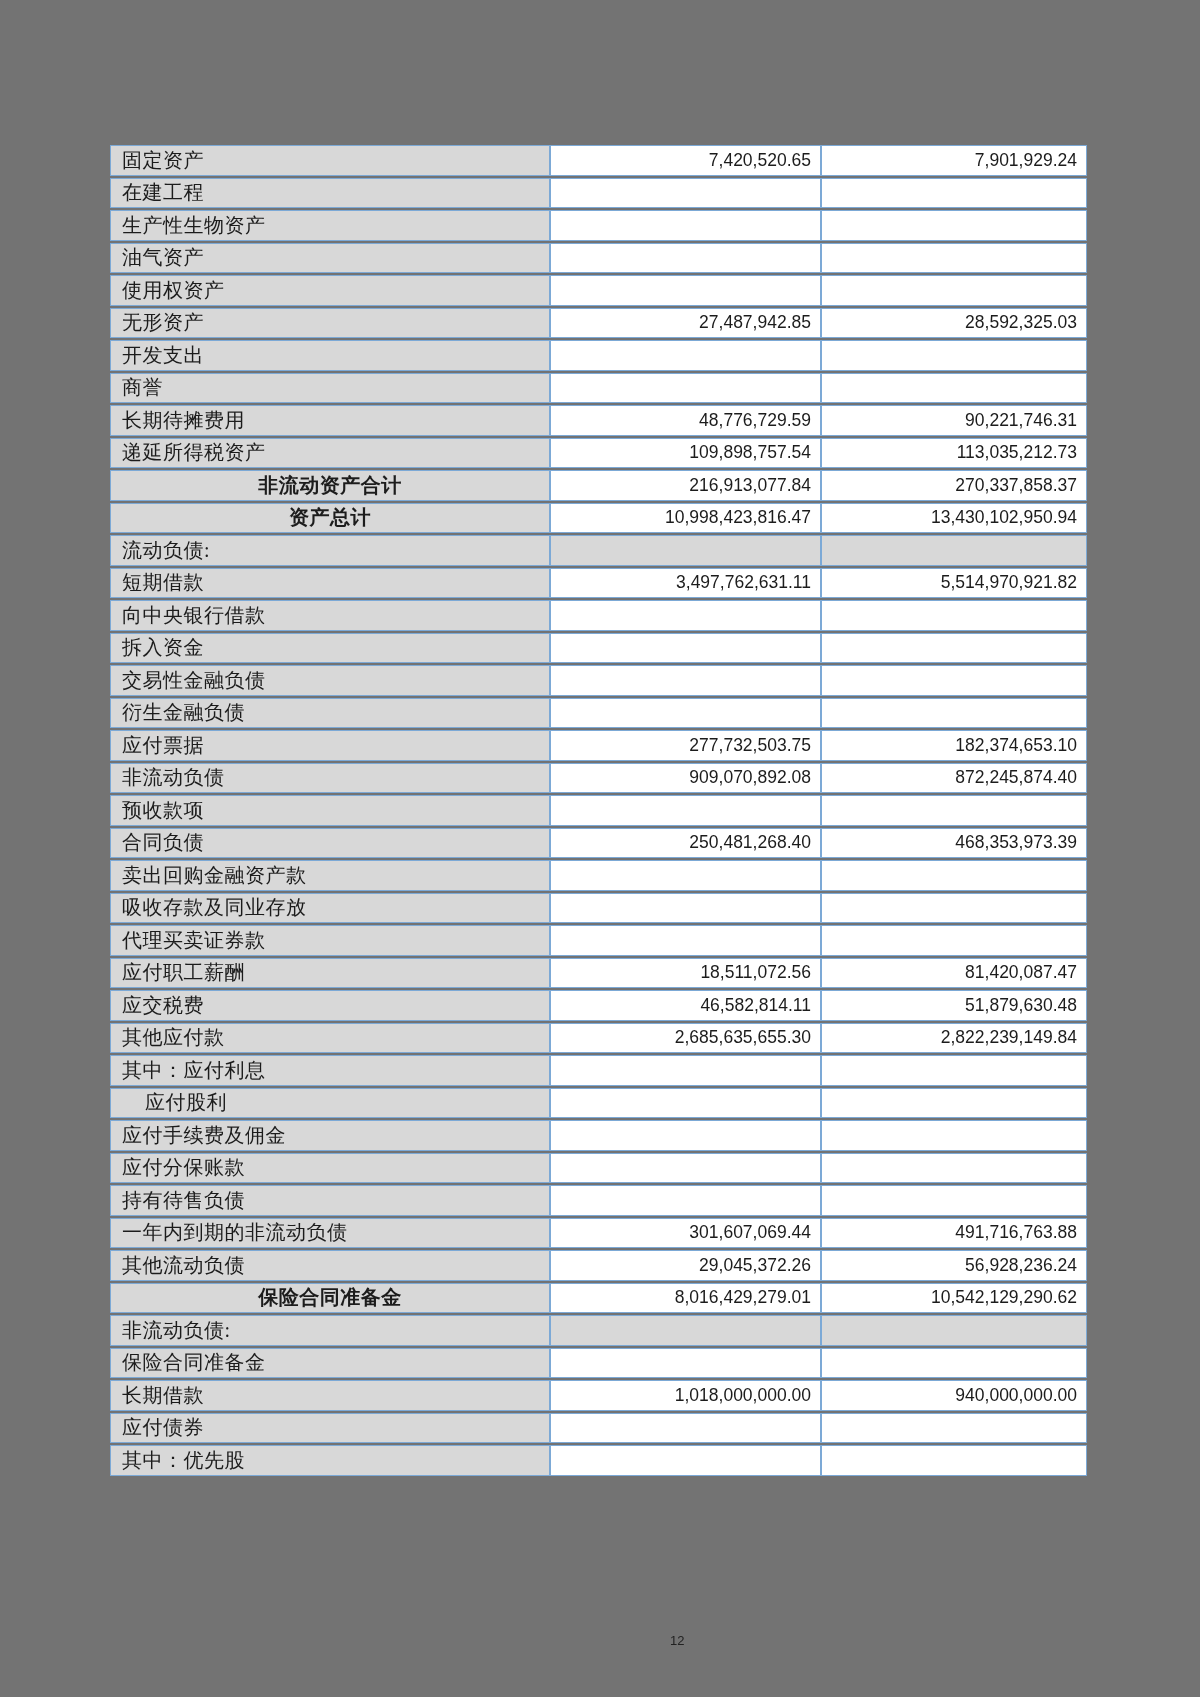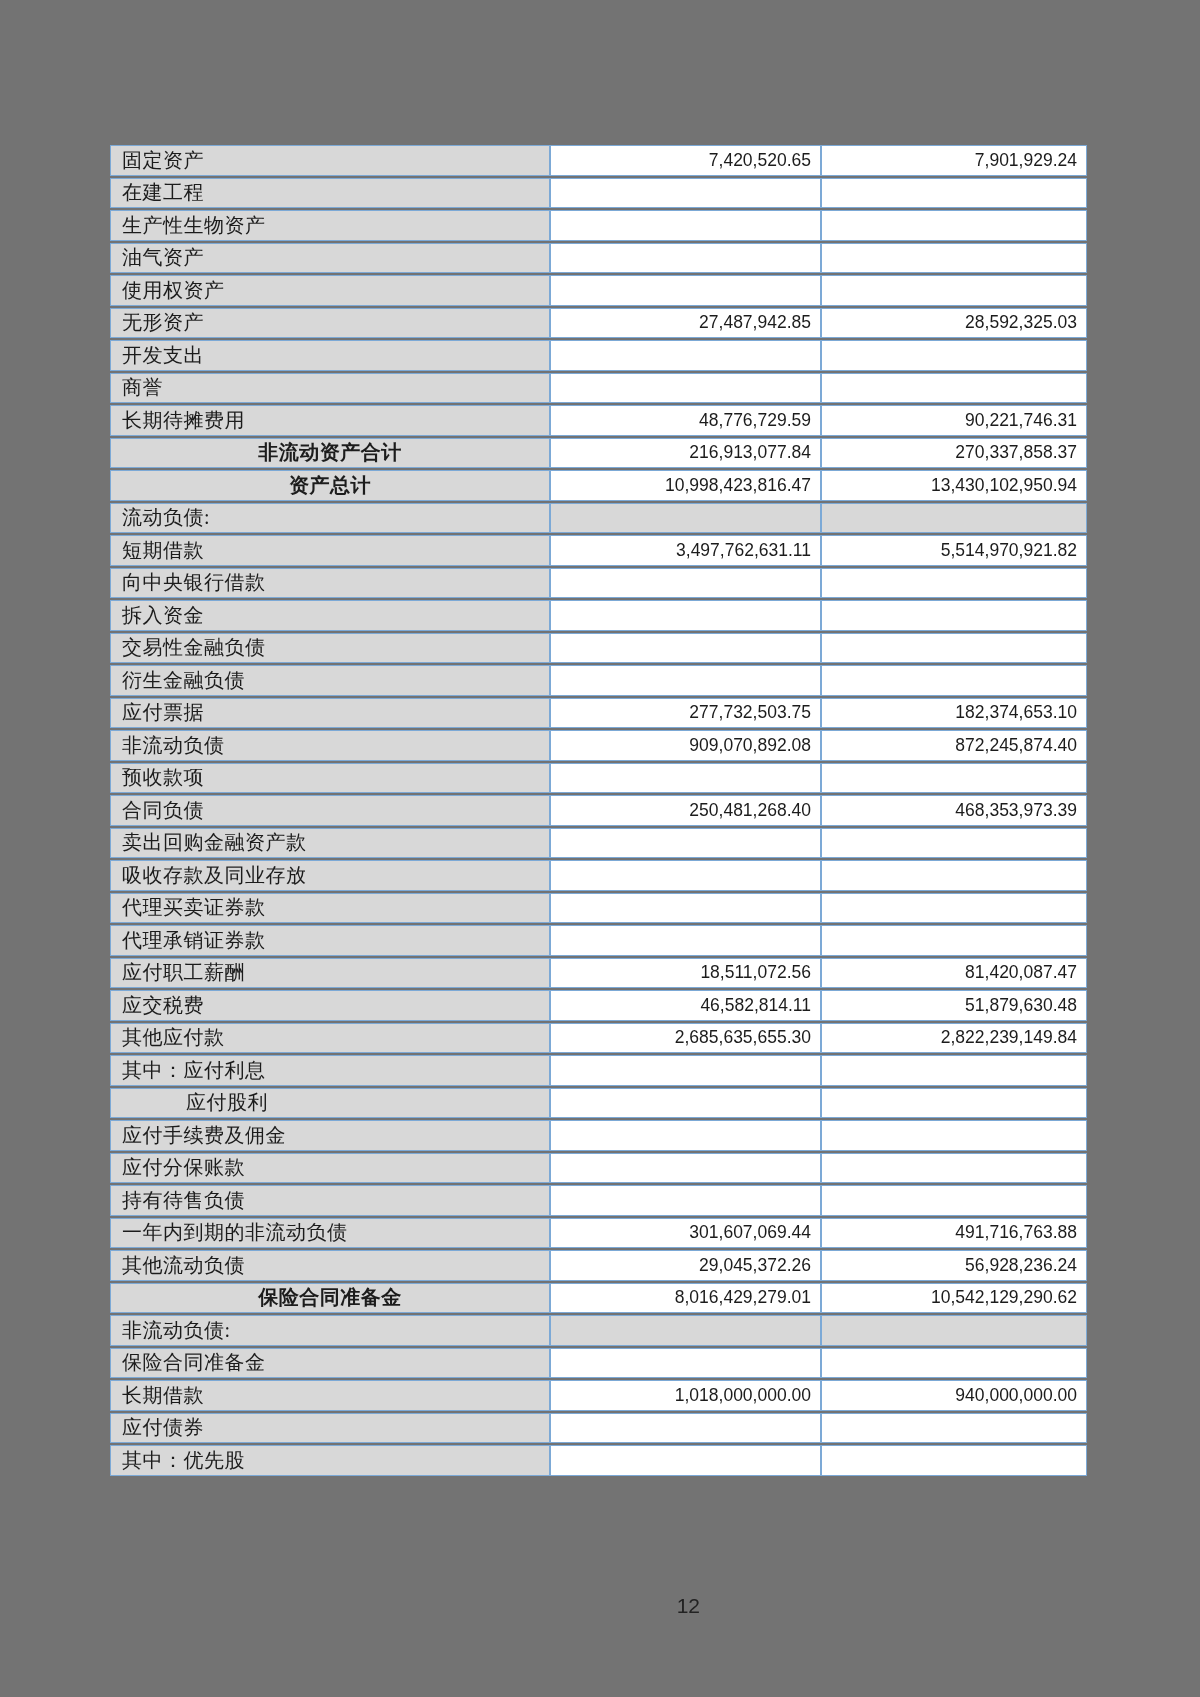--- a/index.html
+++ b/index.html
@@ -46,29 +46,29 @@
     font-size: 17.5px;
   }
   tr.row-section td.label { font-weight: normal; }
   tr.row-section td.num { background: var(--fill-gray, #d8d8d8); }
   tr.row-total td.label {
     font-weight: bold;
     text-align: center;
     padding-left: 0;
     padding-right: 0;
   }
-  tr.row-indent td.label { padding-left: 75px; }
+  tr.row-indent td.label { padding-left: 34px; }
   .page-number {
     position: absolute;
     left: 670px;
-    top: 1594px;
+    top: 1633px;
     width: 30px;
-    text-align: right;
+    text-align: left;
     font-family: "Liberation Sans", "DejaVu Sans", sans-serif;
-    font-size: 21px;
+    font-size: 13px;
     color: #222222;
   }
 </style>
 </head>
 <body>
 
 <div class="page">
   <table class="bs">
     <colgroup>
       <col style="width:440px">
@@ -114,20 +114,25 @@
         <tr class="row-item">
           <td class="label">商誉</td>
           <td class="num"></td>
           <td class="num"></td>
         </tr>
         <tr class="row-item">
           <td class="label">长期待摊费用</td>
           <td class="num">48,776,729.59</td>
           <td class="num">90,221,746.31</td>
         </tr>
+        <tr class="row-item">
+          <td class="label">递延所得税资产</td>
+          <td class="num">109,898,757.54</td>
+          <td class="num">113,035,212.73</td>
+        </tr>
         <tr class="row-total">
           <td class="label">非流动资产合计</td>
           <td class="num">216,913,077.84</td>
           <td class="num">270,337,858.37</td>
         </tr>
         <tr class="row-total">
           <td class="label">资产总计</td>
           <td class="num">10,998,423,816.47</td>
           <td class="num">13,430,102,950.94</td>
         </tr>
@@ -186,25 +191,20 @@
           <td class="num"></td>
           <td class="num"></td>
         </tr>
         <tr class="row-item">
           <td class="label">吸收存款及同业存放</td>
           <td class="num"></td>
           <td class="num"></td>
         </tr>
         <tr class="row-item">
           <td class="label">代理买卖证券款</td>
-          <td class="num"></td>
-          <td class="num"></td>
-        </tr>
-        <tr class="row-item">
-          <td class="label">代理承销证券款</td>
           <td class="num"></td>
           <td class="num"></td>
         </tr>
         <tr class="row-item">
           <td class="label">应付职工薪酬</td>
           <td class="num">18,511,072.56</td>
           <td class="num">81,420,087.47</td>
         </tr>
         <tr class="row-item">
           <td class="label">应交税费</td>

